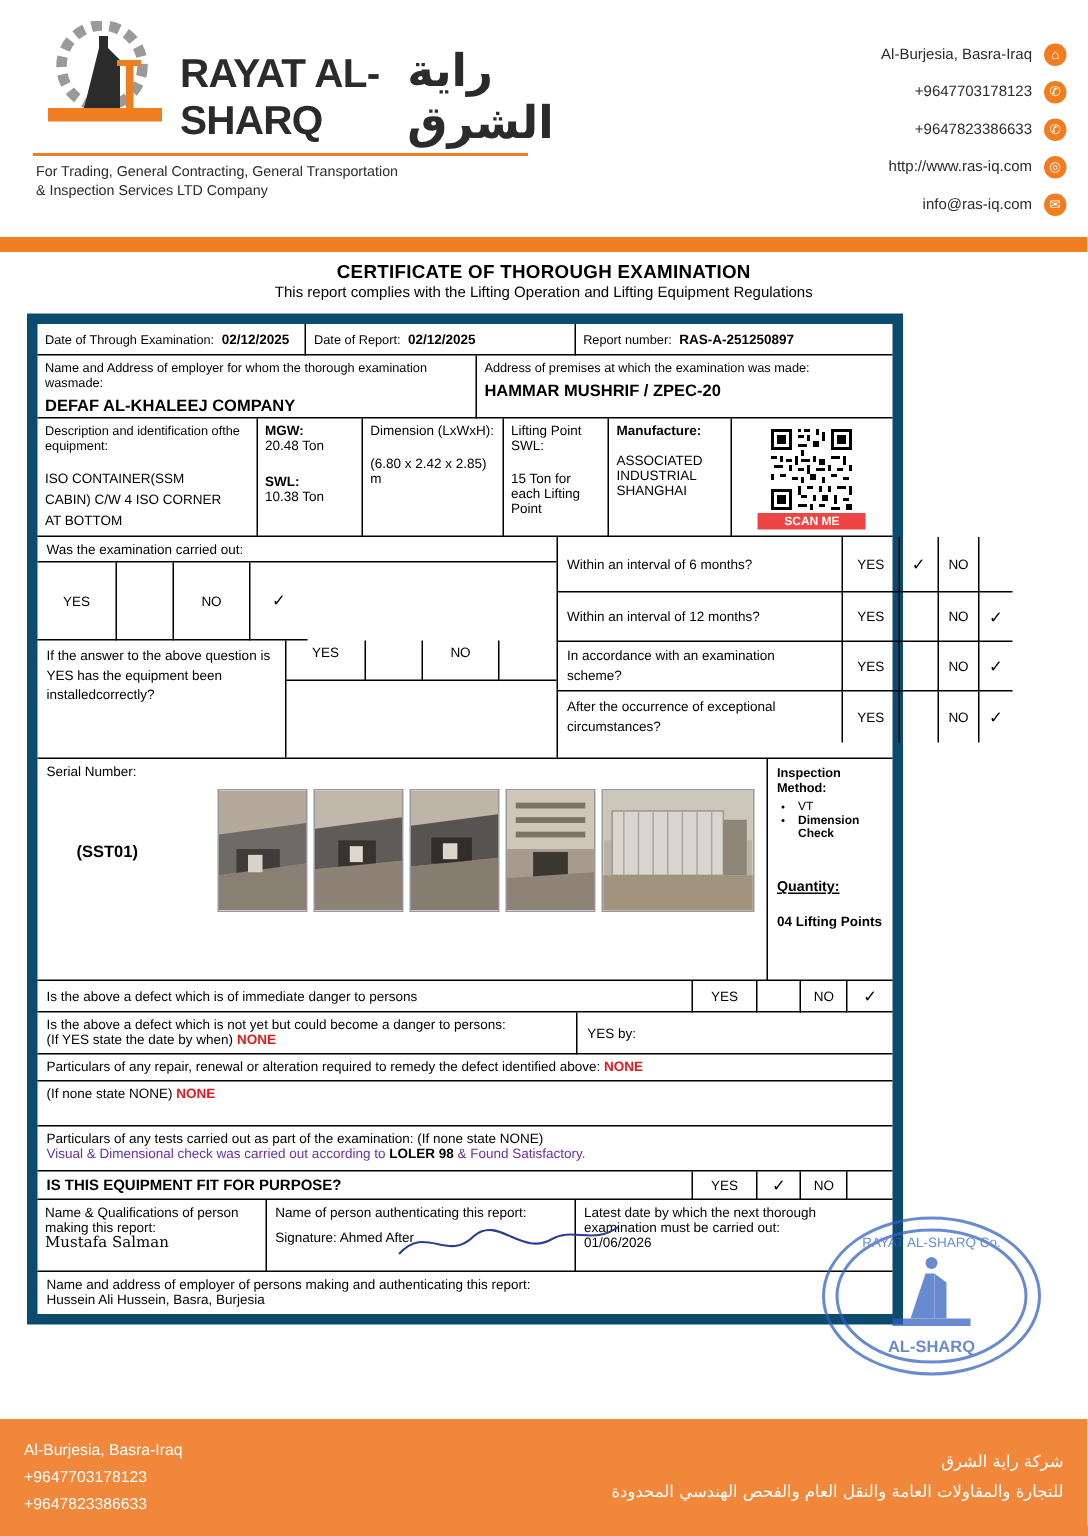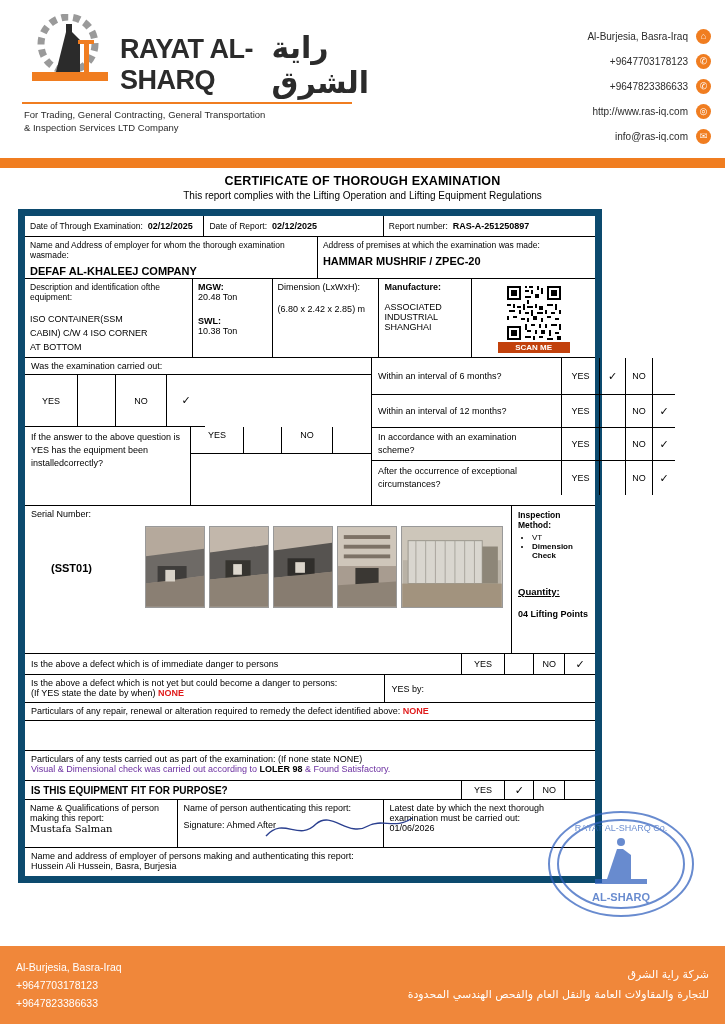--- a/index.html
+++ b/index.html
@@ -92,21 +92,21 @@
 
   
   .desc .cell { font-size: 9px; }
   .desc-1 { width: 178px; }
   .desc-2 { width: 84px; }
   .desc-3 { width: 113px; }
   .desc-4 { width: 84px; }
   .desc-5 { width: 98px; }
   .desc-6 { width: 130px; display:flex; align-items:center; justify-content:center; }
   .qr-box { width: 72px; }
-  .qr-label { background:#c2410c; color:#fff; font-size:8px; text-align:center; padding:1px 0; font-weight:bold;}
+  .qr-label { background:#ef4444; color:#fff; font-size:8px; text-align:center; padding:1px 0; font-weight:bold;}
   .qr-grid { width:72px; height:58px; display:block; }
   .q-text { padding: 4px 6px; font-size: 9px; line-height: 13px; }
   .yn { width: 52px; text-align:center; font-size: 9px; display:flex; align-items:center; justify-content:center; }
   .tick { width: 38px; text-align:center; font-size: 11px; display:flex; align-items:center; justify-content:center;}
 
   
   .serial-left { width: 556px; }
   .serial-right { width: 132px; font-size: 8.5px; padding: 4px 6px; }
   .photo-strip { display:flex; gap: 4px; padding: 4px 8px 6px 8px; align-items:center; justify-content:center; }
   .photo { height: 82px; border: 1px solid #999; }
@@ -253,20 +253,24 @@
     </div>
     <div class="cell desc-2">
       <div class="bold">MGW:</div>
       <div>20.48 Ton</div>
       <div class="bold" style="margin-top:14px;">SWL:</div>
       <div>10.38 Ton</div>
     </div>
     <div class="cell desc-3">
       <div>Dimension (LxWxH):</div>
       <div style="margin-top:12px;">(6.80 x 2.42 x 2.85) m</div>
+    </div>
+    <div class="cell desc-4">
+      <div>Lifting Point SWL:</div>
+      <div style="margin-top:12px;">15 Ton for each Lifting Point</div>
     </div>
     <div class="cell desc-5">
       <div class="bold">Manufacture:</div>
       <div style="margin-top:10px;">ASSOCIATED INDUSTRIAL SHANGHAI</div>
     </div>
     <div class="cell desc-6">
       <div class="qr-box">
         <svg class="qr-grid" viewBox="0 0 29 29" shape-rendering="crispEdges">
           <rect width="29" height="29" fill="#fff"></rect>
           <g fill="#000">
@@ -486,20 +490,24 @@
 
   <div class="row">
     <div class="cell dft" style="width:687px;height:18px;">
       <span>Particulars of any repair, renewal or alteration required to remedy the defect identified above:</span>
       <span class="none">NONE</span>
     </div>
   </div>
 
   <div class="row">
     <div class="cell dft" style="width:687px;height:30px;">
+      <div>
+        <span>(If none state NONE)</span>
+        <span class="none">NONE</span>
+      </div>
     </div>
   </div>
 
   <div class="row">
     <div class="cell dft" style="width:687px;height:30px;">
       <div>Particulars of any tests carried out as part of the examination: (If none state NONE)</div>
       <div class="purple">
         <span>Visual &amp; Dimensional check was carried out according to </span><span class="bold" style="color:#000;">LOLER 98</span><span> &amp; Found Satisfactory.</span>
       </div>
     </div>

